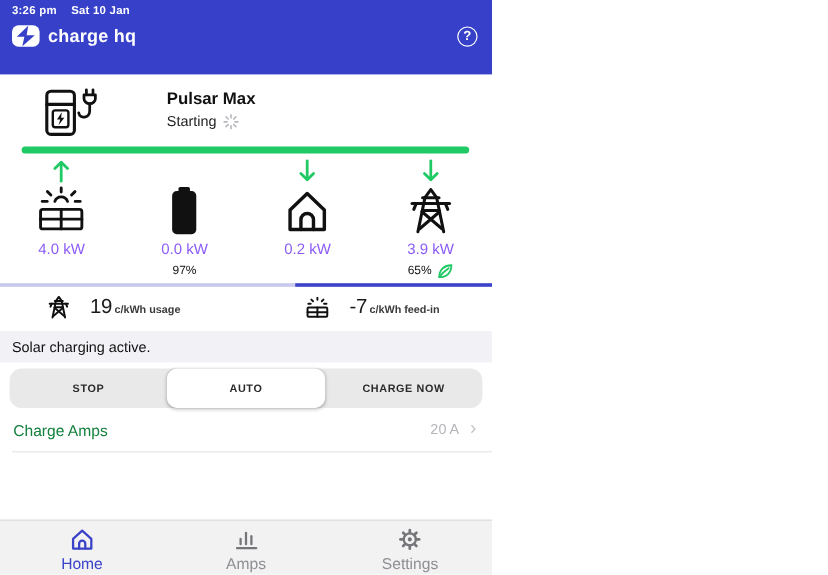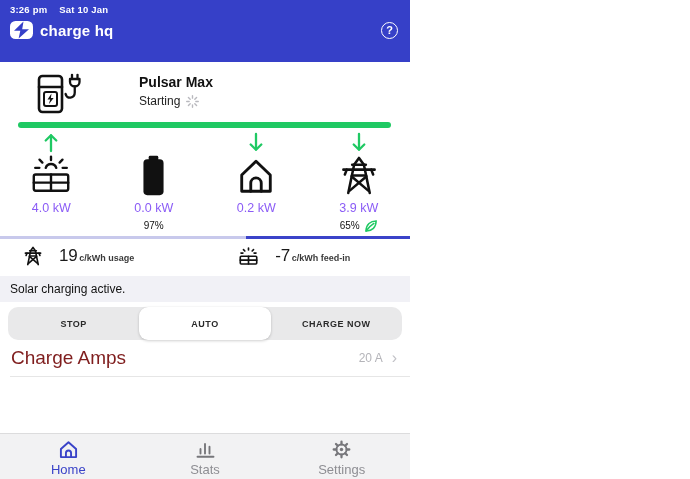--- a/index.html
+++ b/index.html
@@ -46,21 +46,21 @@
   .flow-value { font-size: 12.5px; color: #8b5cf6; margin-top: 4px; line-height: 15px; }
   .flow-sub { font-size: 10px; color: #111; margin-top: 2px; line-height: 15px;
               display: flex; align-items: center; justify-content: center; gap: 4px; }
 
   
   .carousel-line { display: flex; height: 3px; margin-top: 3px; }
   .carousel-line .seg-light { width: 60%; background: #c8c9ec; }
   .carousel-line .seg-dark { flex: 1; background: #3b43c9; }
 
   
-  .tariff-row { height: 34px; display: flex; align-items: center; }
+  .tariff-row { height: 34px; display: flex; align-items: center; padding-left: 16px; }
   .tariff-item { display: flex; align-items: center; cursor: pointer; }
   .tariff-item.usage { margin-left: 23px; }
   .tariff-item.feedin { margin-left: 104px; }
   .tariff-text { display: flex; align-items: baseline; margin-left: 16px; }
   .tariff-value { font-size: 17px; color: #1a1a1a; letter-spacing: -.3px; }
   .tariff-unit { font-size: 9px; color: #3a3a3a; margin-left: 2px; font-weight: bold; }
 
   
   .status-band {
     margin-top: 3px; height: 26px; background: #f1f1f6;
@@ -80,21 +80,21 @@
   .segment.selected {
     background: #fff; border-radius: 9px;
     box-shadow: 0 1px 3px rgba(0,0,0,.18), 0 0 1px rgba(0,0,0,.08);
   }
 
   
   .amps-row {
     height: 36px; padding: 0 13px 0 11px; display: flex; align-items: center;
     justify-content: space-between; cursor: pointer;
   }
-  .amps-label { font-size: 19px; color: #7f1d1d; }
+  .amps-label { font-size: 13px; color: #15803d; }
   .amps-right { display: flex; align-items: center; gap: 9px; }
   .amps-value { font-size: 12px; color: #b4b4b9; }
   .amps-chevron { font-size: 16px; color: #c2c2c7; line-height: 12px; }
   .row-divider { height: 1px; background: #e6e6e6; margin-left: 10px; }
 
   
   .bottom-nav {
     position: absolute; left: 0; bottom: 0; width: 410px; height: 46px;
     background: #f2f2f3; border-top: 1px solid #dcdcdd; display: flex;
   }
@@ -324,21 +324,21 @@
         </svg>
         <span class="nav-label">Home</span>
       </div>
       <div class="nav-item">
         <svg width="21" height="19" viewBox="0 0 21 19" fill="none" stroke="#76767a" stroke-width="1.9" stroke-linecap="round">
           <path d="M5.5 13.5 V9"></path>
           <path d="M10 13.5 V4"></path>
           <path d="M14.5 13.5 V6.8"></path>
           <path d="M2.5 16.8 H18.5"></path>
         </svg>
-        <span class="nav-label">Stats</span>
+        <span class="nav-label">Amps</span>
       </div>
       <div class="nav-item">
         <svg width="19" height="19" viewBox="0 0 20 20" fill="none" stroke="#76767a">
           <circle cx="10" cy="10" r="5.3" stroke-width="2"></circle>
           <circle cx="10" cy="10" r="1.8" fill="#76767a" stroke="none"></circle>
           <g stroke-width="2.4" stroke-linecap="round">
             <line x1="15.5" y1="10" x2="18.2" y2="10"></line>
             <line x1="1.8" y1="10" x2="4.5" y2="10"></line>
             <line x1="10" y1="15.5" x2="10" y2="18.2"></line>
             <line x1="10" y1="1.8" x2="10" y2="4.5"></line>

